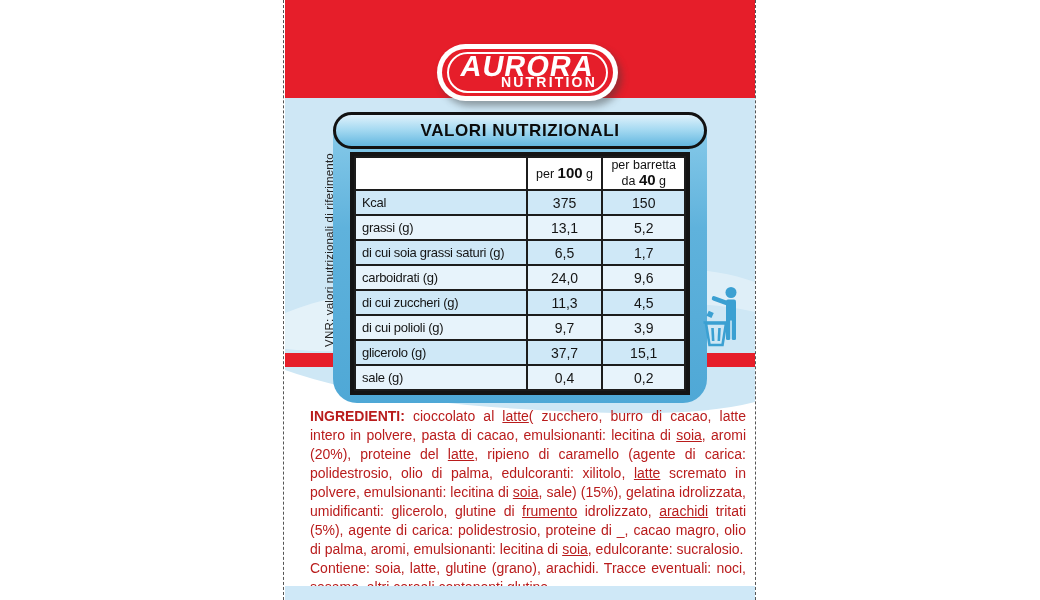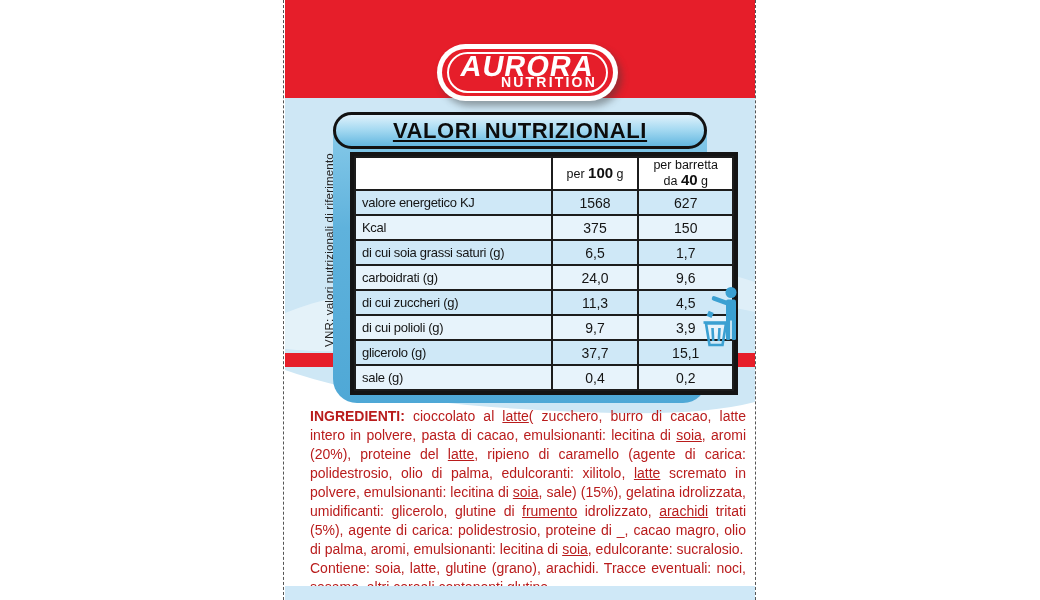--- a/index.html
+++ b/index.html
@@ -34,26 +34,26 @@
   }
 
   
   .title-pill{
     left:333px;top:112px;width:374px;height:37px;border-radius:19px;
     border:3.5px solid #121212;box-sizing:border-box;
     background:linear-gradient(180deg,#dff1fb 0%,#a8dbf2 45%,#63b7e0 100%);
     display:flex;align-items:center;justify-content:center;
   }
   .title-pill span{
-    font-size:22px;font-weight:bold;letter-spacing:.6px;color:#0c0c0c;text-decoration:underline;
+    font-size:17px;font-weight:bold;letter-spacing:.6px;color:#0c0c0c;
   }
 
   
   .table-wrap{
-    left:350px;top:152px;width:388px;height:243px;
+    left:350px;top:152px;width:340px;height:243px;
     border:4px solid #141414;box-sizing:border-box;background:#fff;
   }
   table.nutri{width:100%;height:100%;border-collapse:collapse;table-layout:fixed;}
   .nutri th,.nutri td{border:2px solid #1c1c1c;padding:0;}
   .nutri thead th{background:#ffffff;height:31px;vertical-align:middle;text-align:center;line-height:1.05;}
   .hdr-small{font-size:12.5px;font-weight:normal;color:#111;}
   .hdr-bold{font-size:15px;font-weight:bold;color:#111;}
   .hdr-line1{font-size:12.5px;font-weight:normal;color:#111;display:block;}
   .nutri tbody td{height:20px;font-size:13px;color:#141414;}
   .nutri tbody td.label-cell{padding-left:6px;text-align:left;letter-spacing:-0.3px;}
@@ -136,28 +136,28 @@
           <span class="hdr-small">per </span><span class="hdr-bold">100</span><span class="hdr-small"> g</span>
         </th>
         <th>
           <span class="hdr-line1">per barretta</span>
           <span class="hdr-small">da </span><span class="hdr-bold">40</span><span class="hdr-small"> g</span>
         </th>
       </tr>
     </thead>
     <tbody>
         <tr>
-          <td class="label-cell">valore energetico KJ</td>
-          <td class="value-cell">1568</td>
-          <td class="value-cell">627</td>
-        </tr>
-        <tr>
           <td class="label-cell">Kcal</td>
           <td class="value-cell">375</td>
           <td class="value-cell">150</td>
+        </tr>
+        <tr>
+          <td class="label-cell">grassi (g)</td>
+          <td class="value-cell">13,1</td>
+          <td class="value-cell">5,2</td>
         </tr>
         <tr>
           <td class="label-cell">di cui soia grassi saturi (g)</td>
           <td class="value-cell">6,5</td>
           <td class="value-cell">1,7</td>
         </tr>
         <tr>
           <td class="label-cell">carboidrati (g)</td>
           <td class="value-cell">24,0</td>
           <td class="value-cell">9,6</td>

